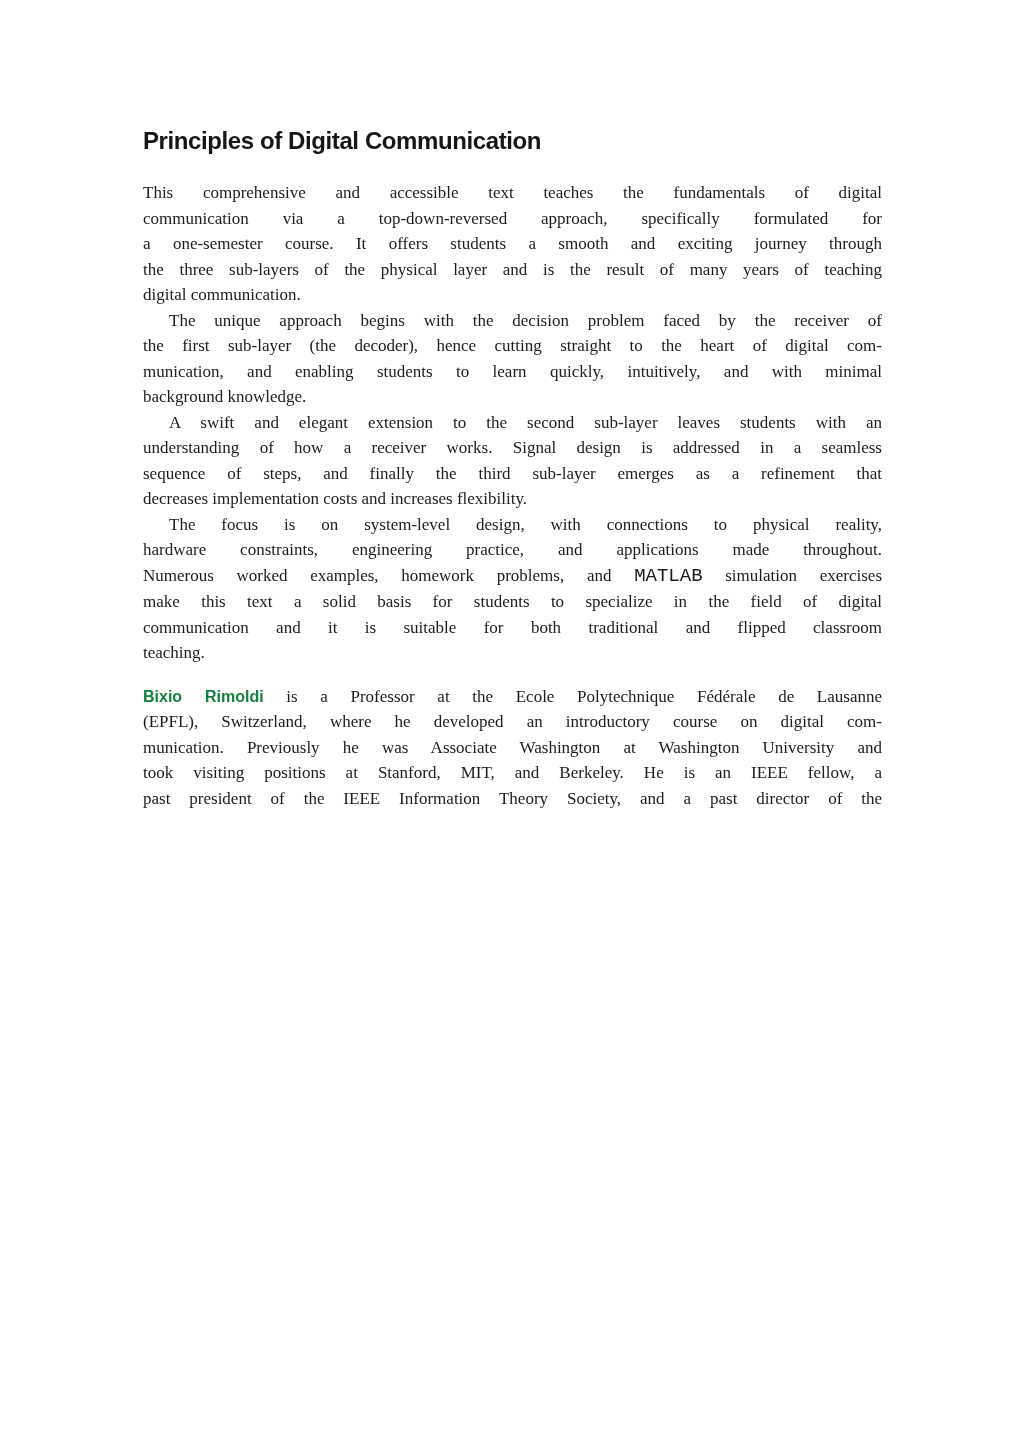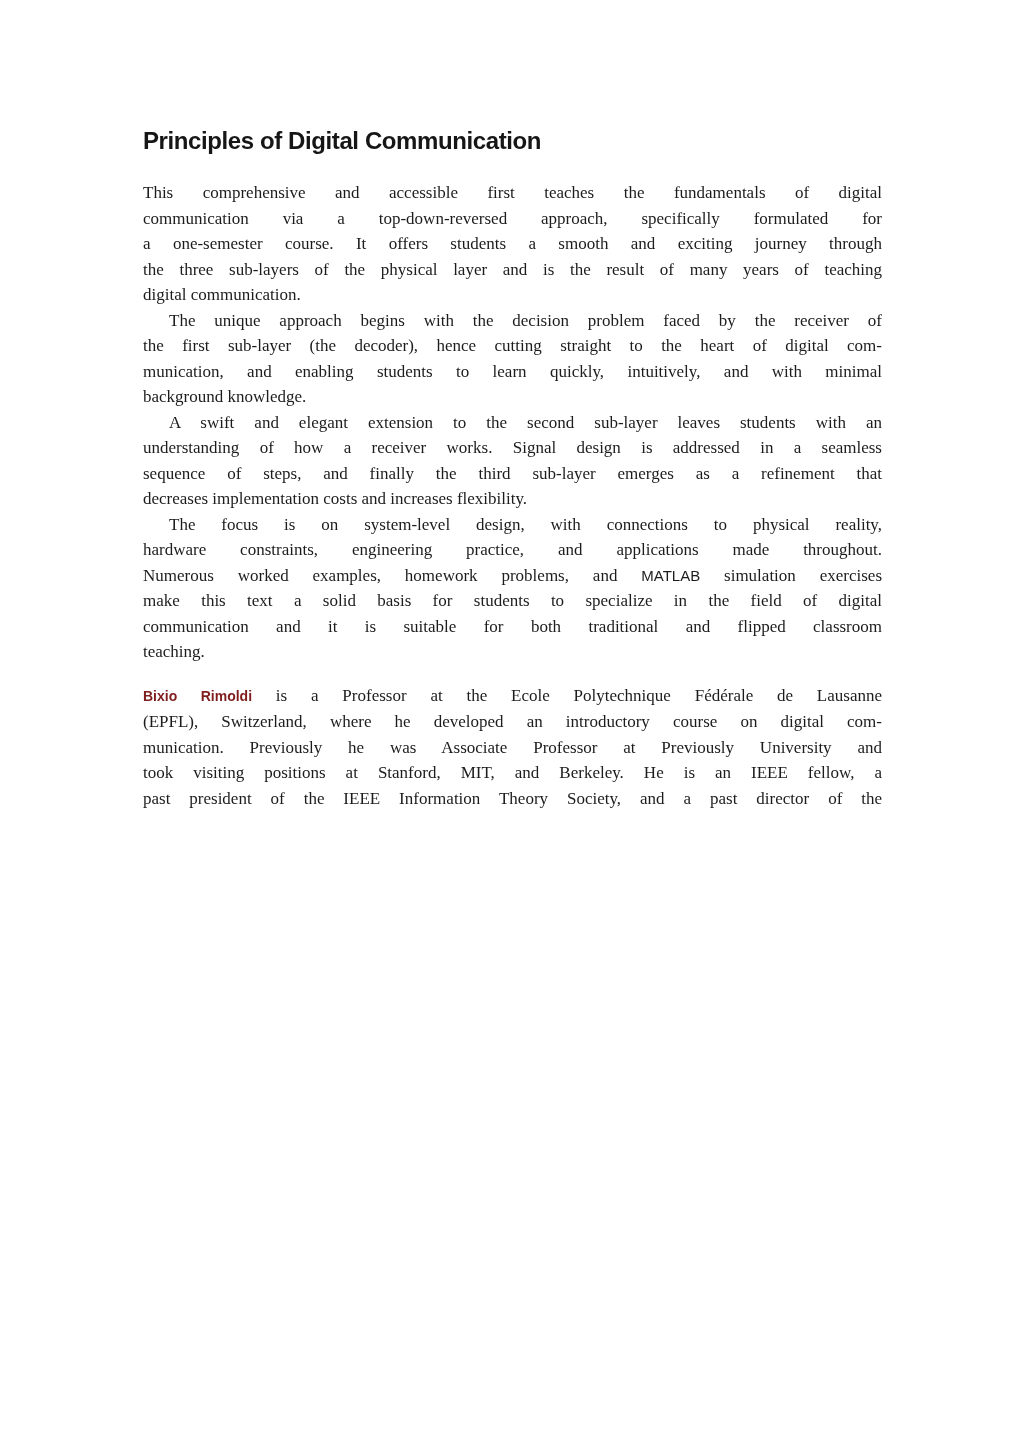--- a/index.html
+++ b/index.html
@@ -50,37 +50,37 @@
   }
   .line.indented {
     text-indent: 26px;
   }
   .seg-body {
     font-family: "Liberation Serif", serif;
   }
   .seg-bold {
     font-family: "Liberation Sans", sans-serif;
     font-weight: bold;
-    font-size: 14px;
-    color: #7f1d1d;
+    font-size: 16px;
+    color: #15803d;
   }
   .seg-mono {
-    font-family: Liberation Sans, sans-serif;
-    font-size: 15px;
+    font-family: Liberation Mono, monospace;
+    font-size: 19px;
   }
 </style>
 </head>
 <body>
 
 <div class="page">
   <div class="content">
     <h1 class="doc-title">Principles of Digital Communication</h1>
     <div>
         <div class="para">
-          <div class="line"><span class="seg-body">This comprehensive and accessible first teaches the fundamentals of digital</span></div>
+          <div class="line"><span class="seg-body">This comprehensive and accessible text teaches the fundamentals of digital</span></div>
           <div class="line"><span class="seg-body">communication via a top-down-reversed approach, specifically formulated for</span></div>
           <div class="line"><span class="seg-body">a one-semester course. It offers students a smooth and exciting journey through</span></div>
           <div class="line"><span class="seg-body">the three sub-layers of the physical layer and is the result of many years of teaching</span></div>
           <div class="line last"><span class="seg-body">digital communication.</span></div>
         </div>
         <div class="para">
           <div class="line indented"><span class="seg-body">The unique approach begins with the decision problem faced by the receiver of</span></div>
           <div class="line"><span class="seg-body">the first sub-layer (the decoder), hence cutting straight to the heart of digital com-</span></div>
           <div class="line"><span class="seg-body">munication, and enabling students to learn quickly, intuitively, and with minimal</span></div>
           <div class="line last"><span class="seg-body">background knowledge.</span></div>
@@ -95,19 +95,19 @@
           <div class="line indented"><span class="seg-body">The focus is on system-level design, with connections to physical reality,</span></div>
           <div class="line"><span class="seg-body">hardware constraints, engineering practice, and applications made throughout.</span></div>
           <div class="line"><span class="seg-body">Numerous worked examples, homework problems, and </span><span class="seg-mono">MATLAB</span><span class="seg-body"> simulation exercises</span></div>
           <div class="line"><span class="seg-body">make this text a solid basis for students to specialize in the field of digital</span></div>
           <div class="line"><span class="seg-body">communication and it is suitable for both traditional and flipped classroom</span></div>
           <div class="line last"><span class="seg-body">teaching.</span></div>
         </div>
         <div class="para spaced">
           <div class="line"><span class="seg-bold">Bixio Rimoldi</span><span class="seg-body"> is a Professor at the Ecole Polytechnique Fédérale de Lausanne</span></div>
           <div class="line"><span class="seg-body">(EPFL), Switzerland, where he developed an introductory course on digital com-</span></div>
-          <div class="line"><span class="seg-body">munication. Previously he was Associate Professor at Previously University and</span></div>
+          <div class="line"><span class="seg-body">munication. Previously he was Associate Washington at Washington University and</span></div>
           <div class="line"><span class="seg-body">took visiting positions at Stanford, MIT, and Berkeley. He is an IEEE fellow, a</span></div>
           <div class="line"><span class="seg-body">past president of the IEEE Information Theory Society, and a past director of the</span></div>
         </div>
       </div>
   </div>
 </div>
 
 </body></html>

